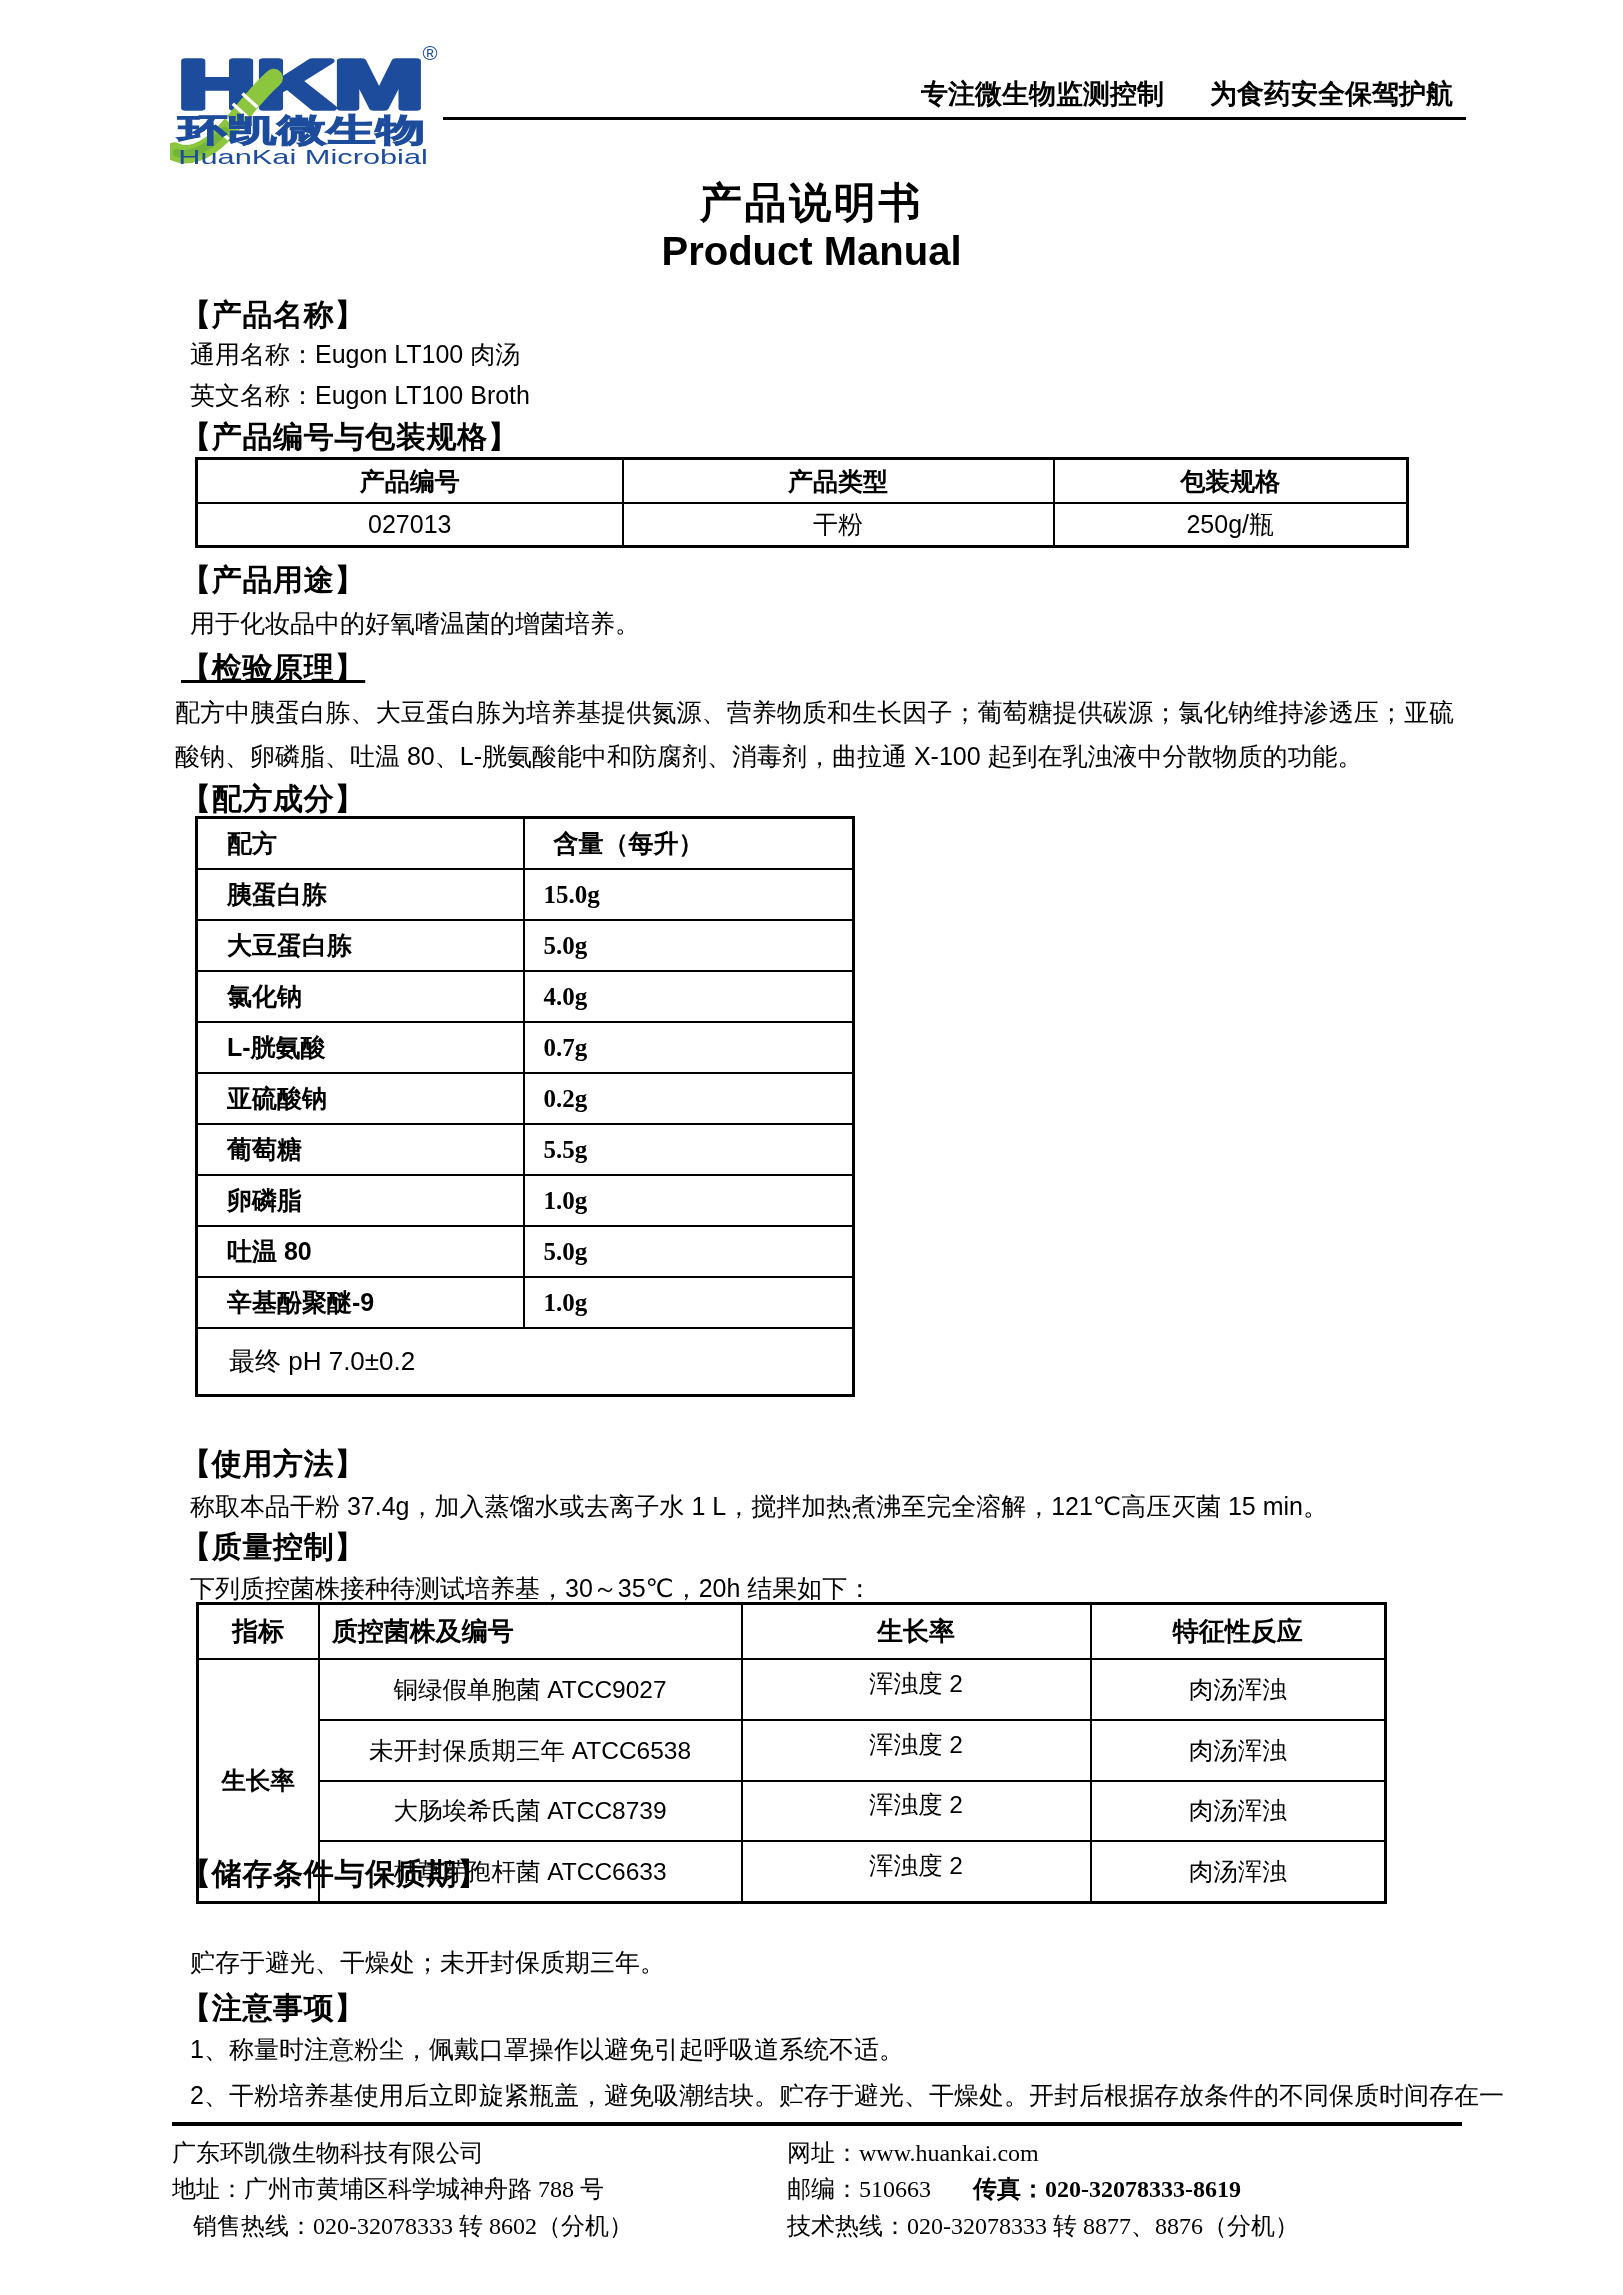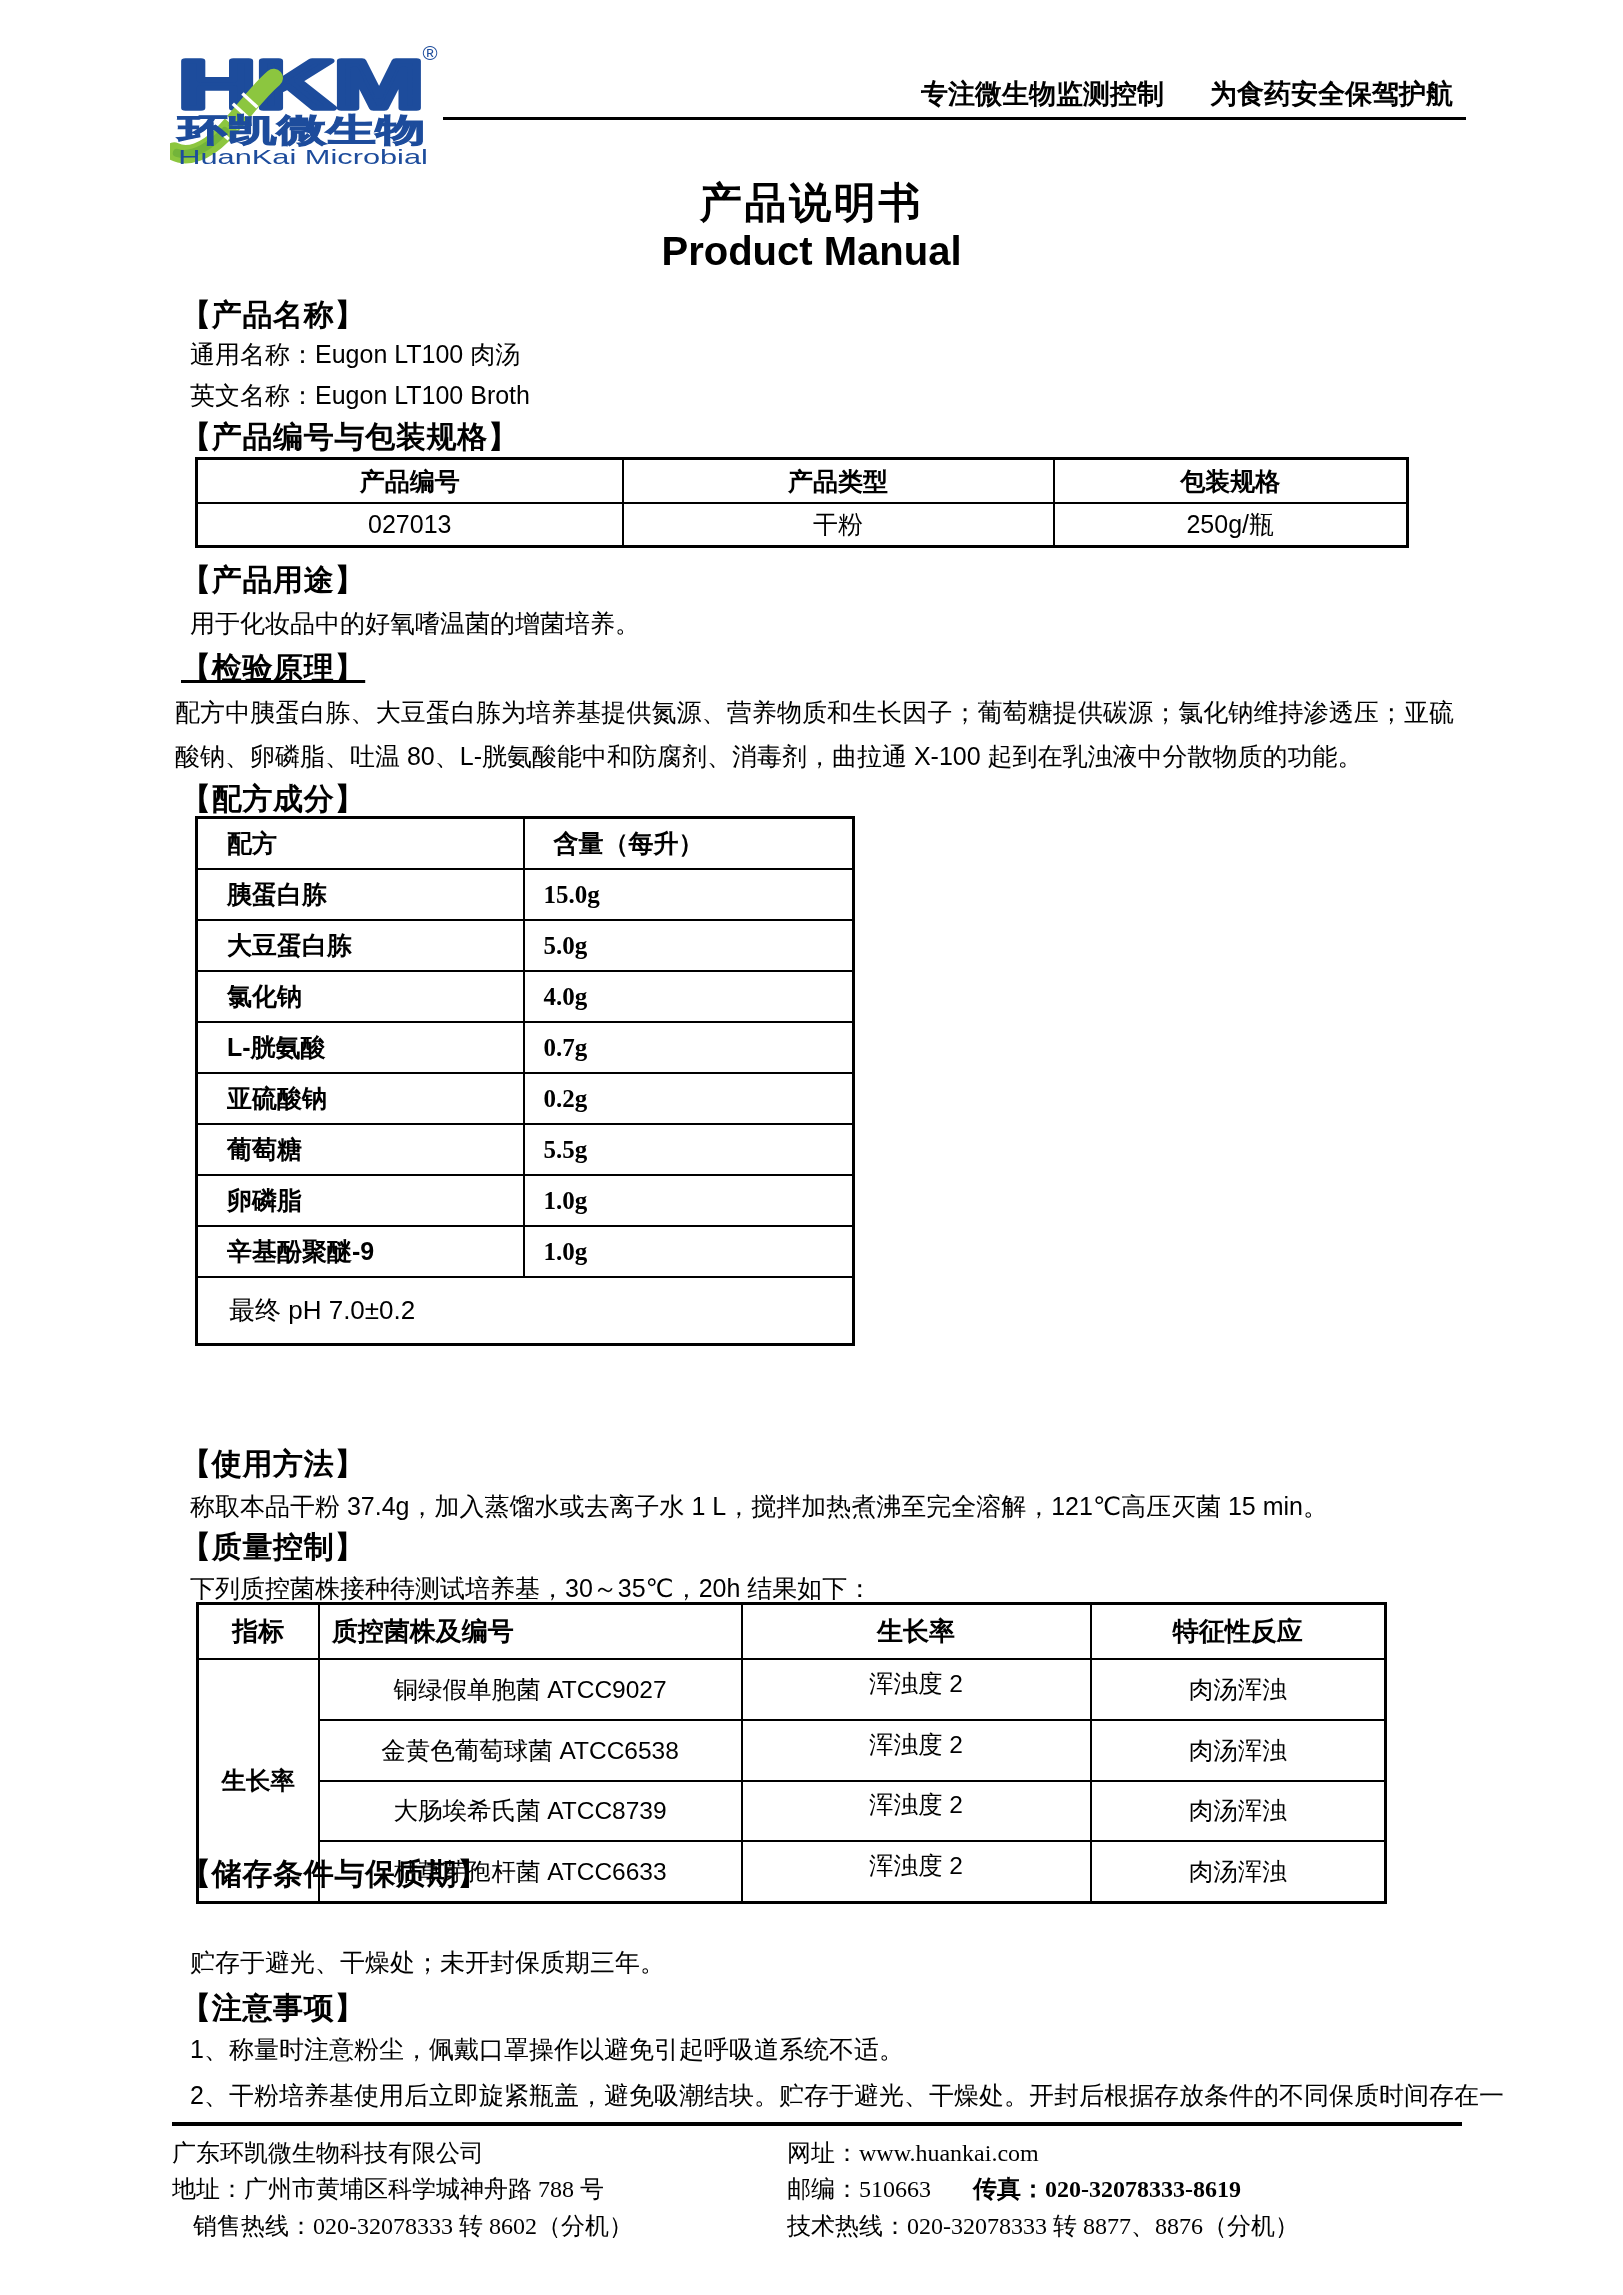--- a/index.html
+++ b/index.html
@@ -142,20 +142,24 @@
       </tr>
     <tr>
         <td class="fi">葡萄糖</td>
         <td class="fv">5.5g</td>
       </tr>
     <tr>
         <td class="fi">卵磷脂</td>
         <td class="fv">1.0g</td>
       </tr>
     <tr>
+        <td class="fi">吐温 80</td>
+        <td class="fv">5.0g</td>
+      </tr>
+    <tr>
         <td class="fi">辛基酚聚醚-9</td>
         <td class="fv">1.0g</td>
       </tr>
     <tr class="ph">
         <td colspan="2">最终 pH 7.0±0.2</td>
       </tr>
   </tbody>
 </table>
 
 <div class="sec" style="top:1444px;">【使用方法】</div>
@@ -179,21 +183,21 @@
     </tr>
   </thead>
   <tbody>
     <tr>
       <td class="grp" rowspan="4">生长率</td>
       <td>铜绿假单胞菌 ATCC9027</td>
       <td class="turb">浑浊度 2</td>
       <td>肉汤浑浊</td>
     </tr>
     <tr>
-      <td>金黄色葡萄球菌 ATCC6538</td>
+      <td>未开封保质期三年 ATCC6538</td>
       <td class="turb">浑浊度 2</td>
       <td>肉汤浑浊</td>
     </tr>
     <tr>
       <td>大肠埃希氏菌 ATCC8739</td>
       <td class="turb">浑浊度 2</td>
       <td>肉汤浑浊</td>
     </tr>
     <tr>
       <td>枯草芽孢杆菌 ATCC6633</td>

